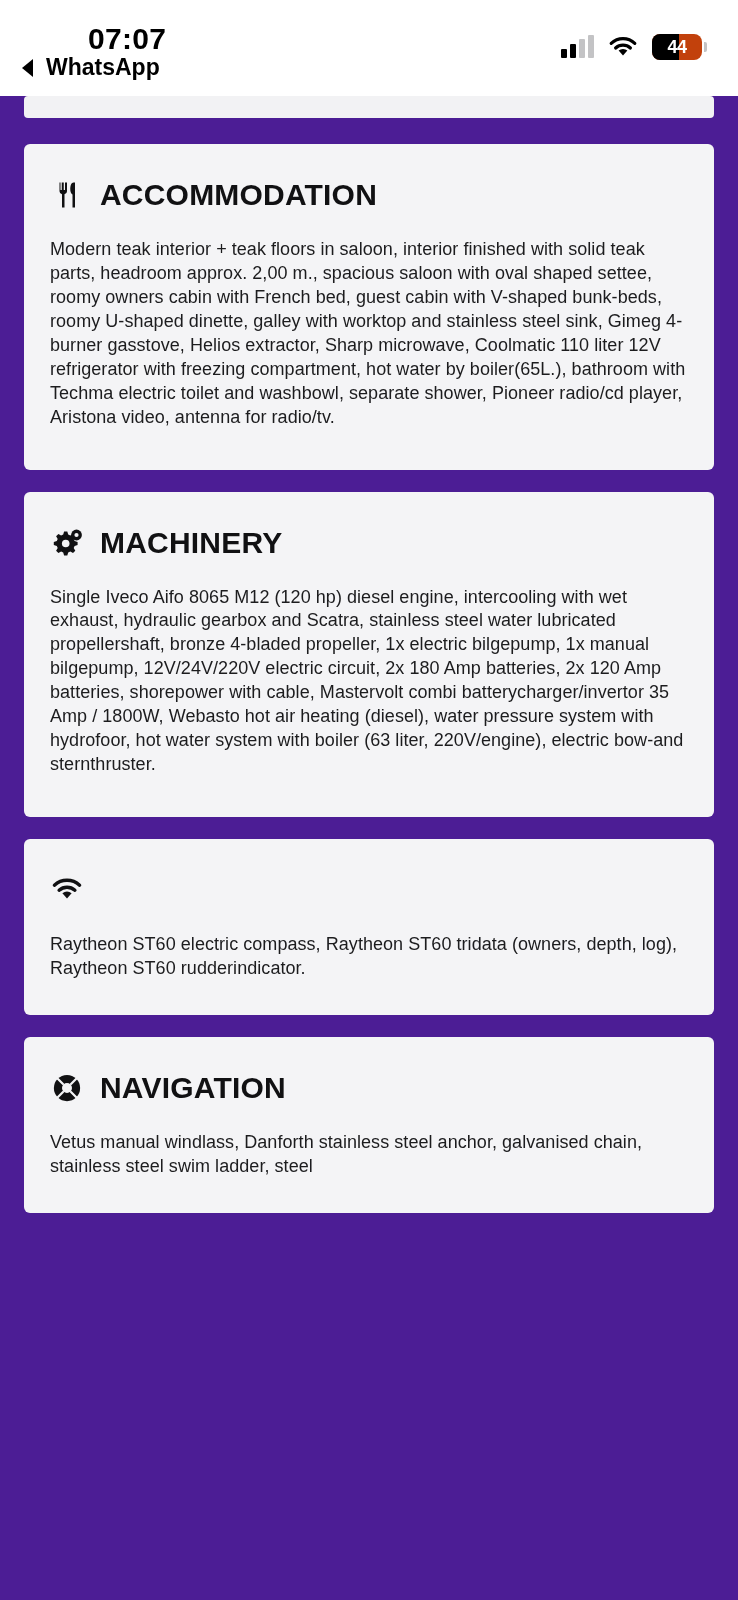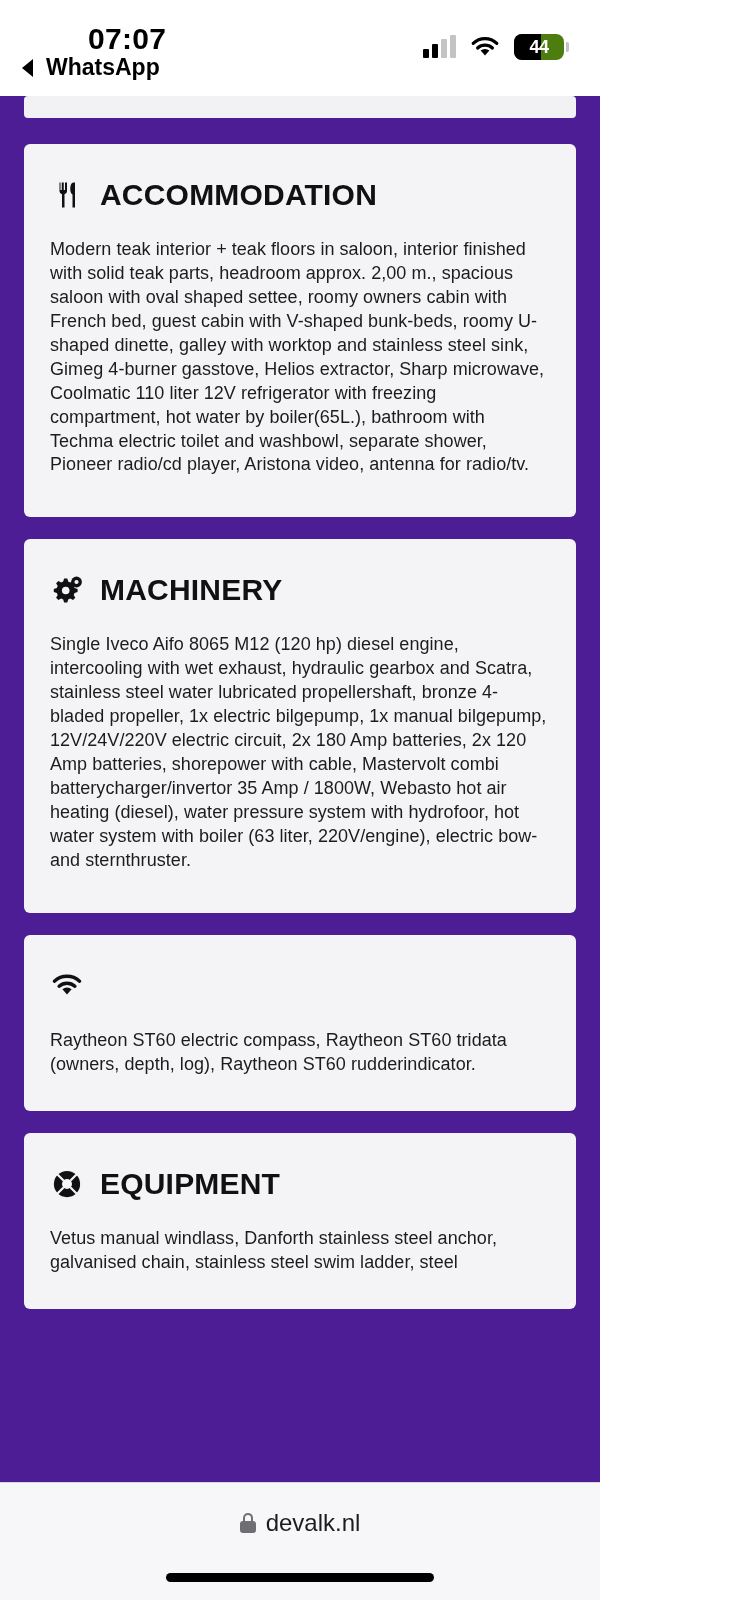--- a/index.html
+++ b/index.html
@@ -5,21 +5,21 @@
   * { box-sizing: border-box; margin: 0; padding: 0; }
   html, body {
     width: 738px;
     height: 1600px;
     background: #ffffff;
     font-family: "Liberation Sans", sans-serif;
     overflow: hidden;
   }
   .phone {
     position: relative;
-    width: 600px;
+    width: 738px;
     height: 1600px;
     background: #ffffff;
     display: flex;
     flex-direction: column;
   }
 
   
   .statusbar {
     position: relative;
     height: 96px;
@@ -66,21 +66,21 @@
   .bars i:nth-child(1){ height: 9px; }
   .bars i:nth-child(2){ height: 14px; }
   .bars i:nth-child(3){ height: 19px; background:#c3c3c5; }
   .bars i:nth-child(4){ height: 23px; background:#c3c3c5; }
   .wifi { position: relative; width: 30px; height: 22px; }
   .wifi svg { display:block; }
   .battery {
     position: relative;
     width: 50px; height: 26px;
     border-radius: 8px;
-    background: #4d7c0f;
+    background: #c2410c;
     display: flex;
     align-items: center;
     justify-content: center;
   }
   .battery .fill {
     position: absolute;
     left: 0; top: 0; bottom: 0;
     width: 27px;
     background: #000;
     border-radius: 8px 0 0 8px;
@@ -280,31 +280,21 @@
 
     <div class="card short">
       <div class="card-head">
         <span class="card-icon">
           <svg width="30" height="30" viewBox="0 0 24 24" aria-hidden="true">
             <circle cx="12" cy="12" r="10.5" fill="#111113"></circle>
             <circle cx="12" cy="12" r="4" fill="#f4f4f6"></circle>
             <path d="M4.6 4.6l4.2 4.2M19.4 4.6l-4.2 4.2M4.6 19.4l4.2-4.2M19.4 19.4l-4.2-4.2" stroke="#f4f4f6" stroke-width="1.8" stroke-linecap="round"></path>
           </svg>
         </span>
-        <span class="card-title">EQUIPMENT</span>
+        <span class="card-title">NAVIGATION</span>
       </div>
       <div class="card-body">Vetus manual windlass, Danforth stainless steel anchor, galvanised chain, stainless steel swim ladder, steel</div>
     </div>
 
   </div>
 
-  <div class="bottombar">
-    <div class="url-row">
-      <span class="lock">
-        <span class="shackle"></span>
-          <span class="body"></span>
-      </span>
-      <span>devalk.nl</span>
-    </div>
-    <div class="home-indicator"></div>
-  </div>
 
 </div>
 
 </body></html>

